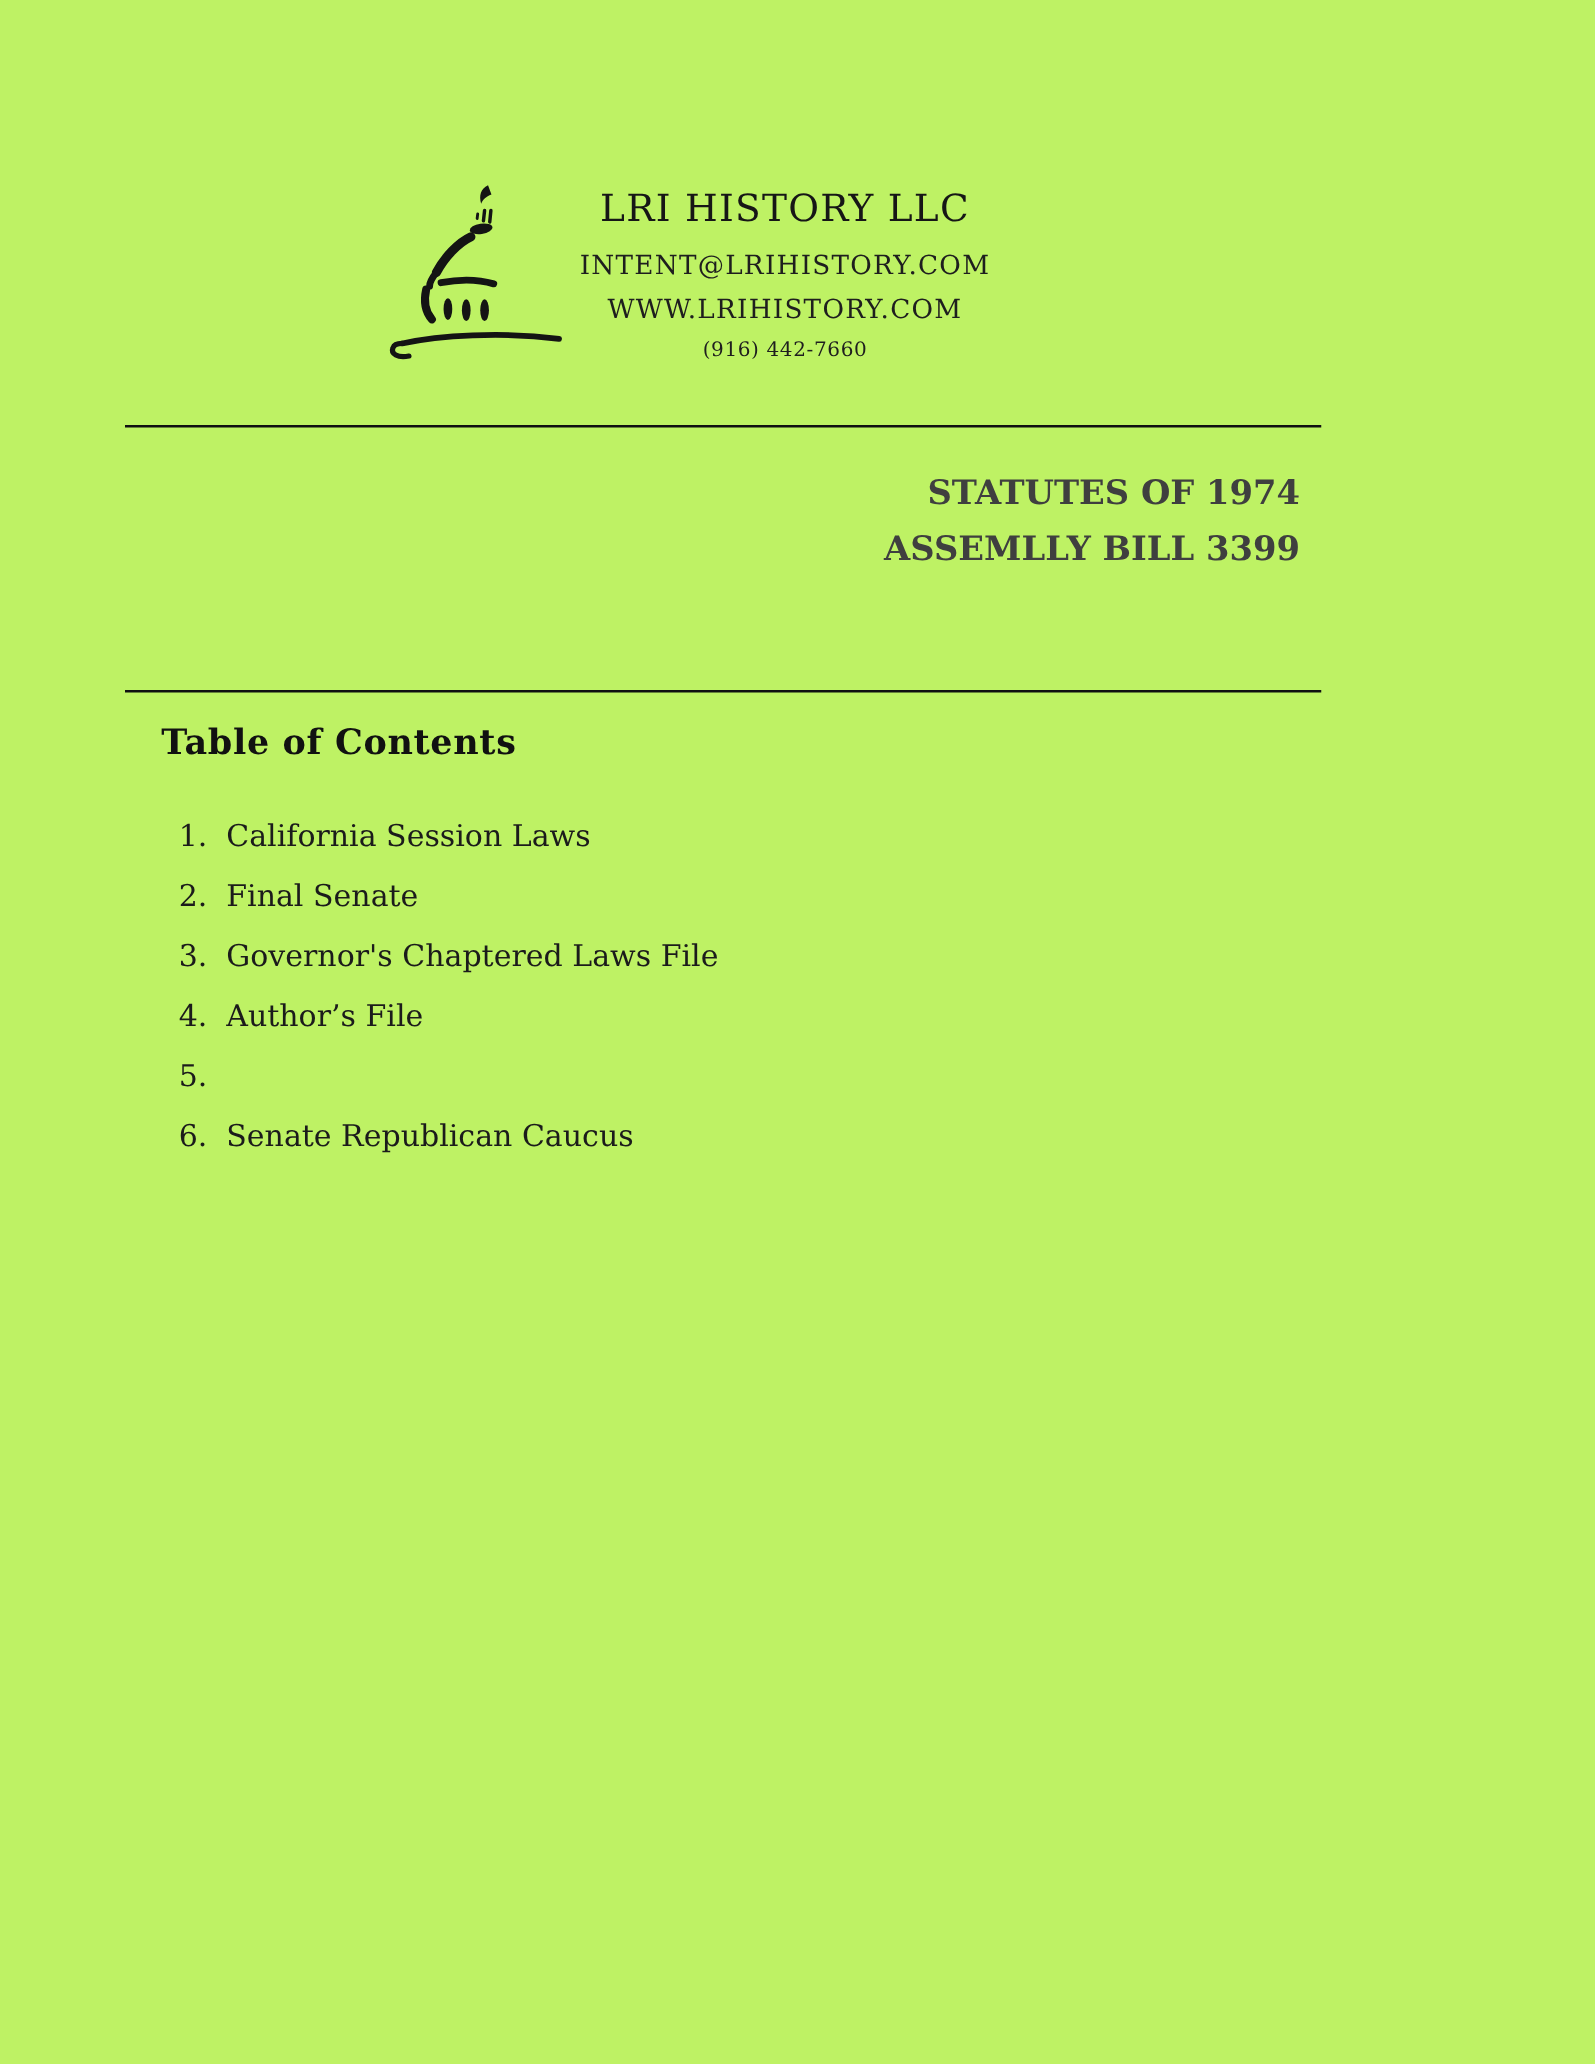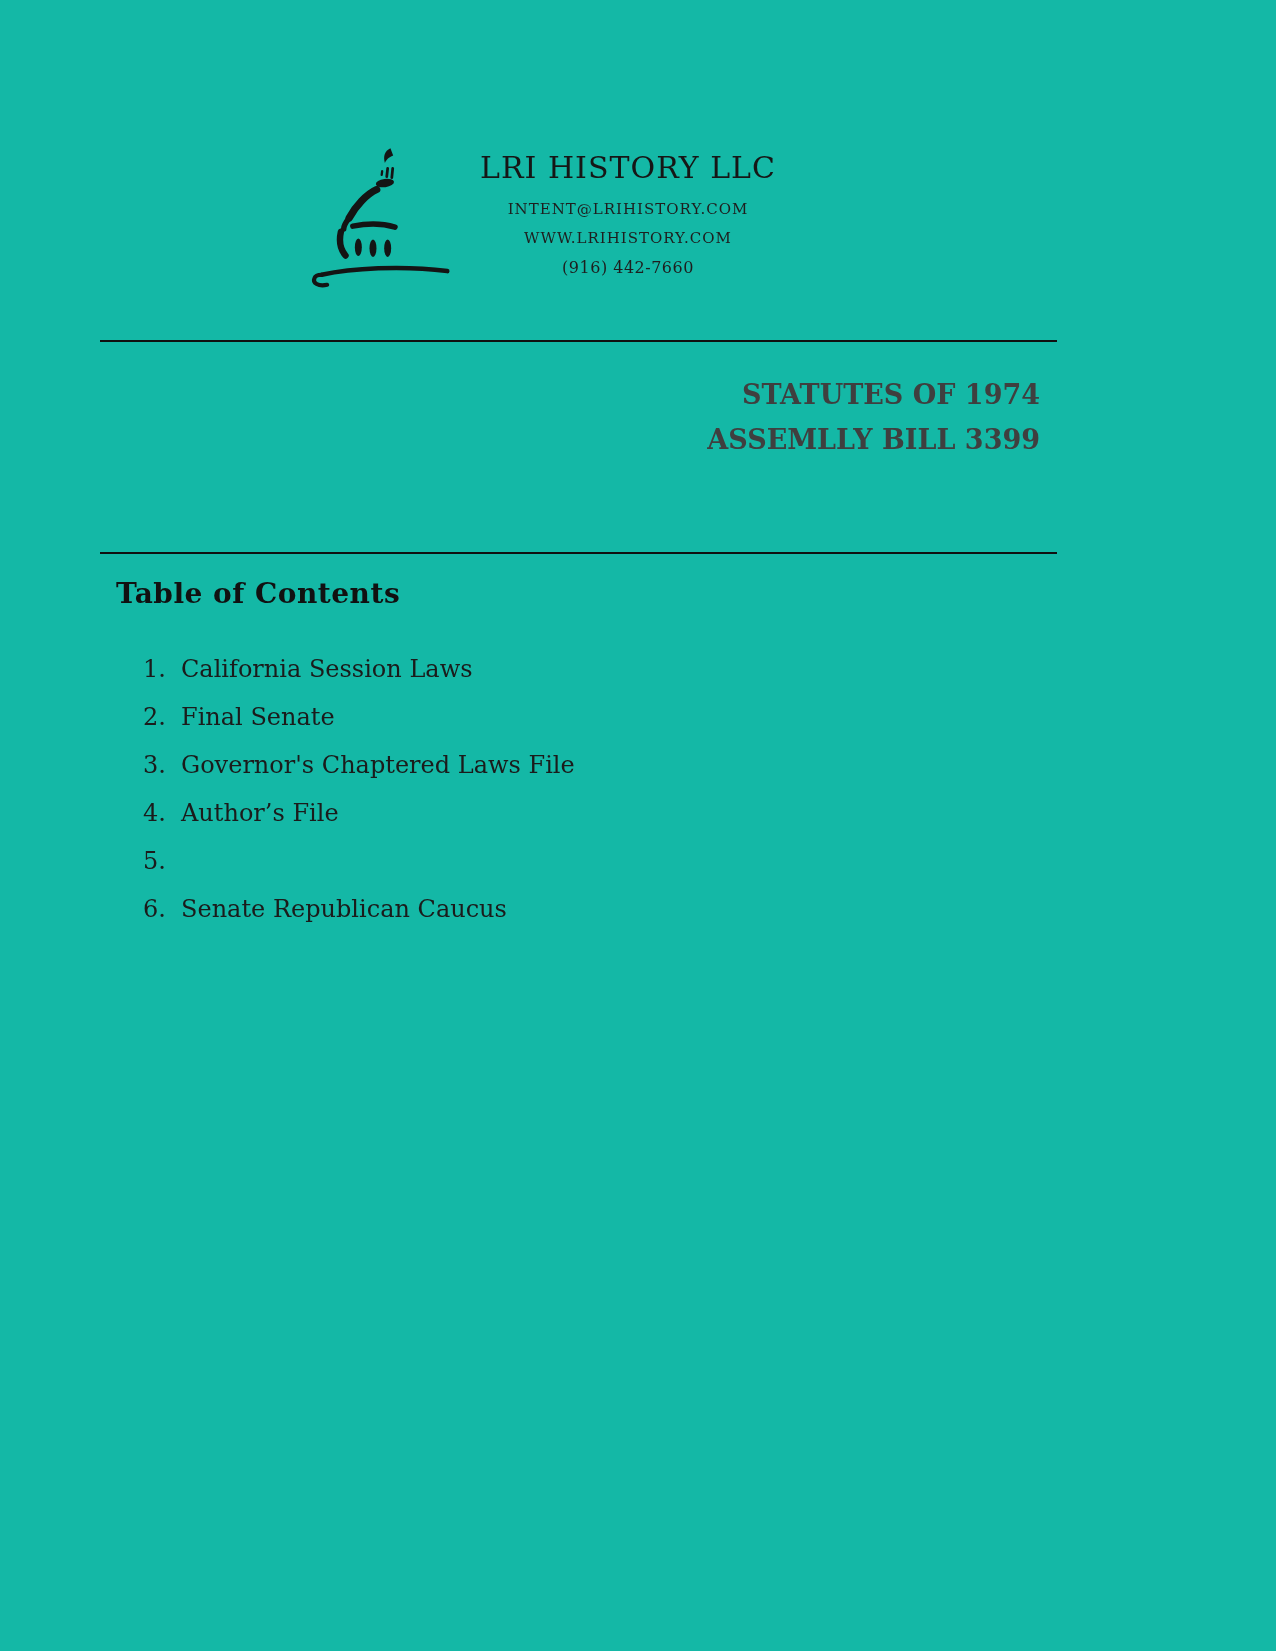--- a/index.html
+++ b/index.html
@@ -4,21 +4,21 @@
 <style>
   html, body {
     margin: 0;
     padding: 0;
     background: #ffffff;
   }
   .page {
     position: relative;
     width: 1276px;
     height: 1651px;
-    background: #14b8a6;
+    background: #bef264;
     font-family: "DejaVu Serif", serif;
     color: #1b1b1b;
     overflow: hidden;
   }
 
   
   .logo {
     position: absolute;
     left: 296px;
     top: 130px;
@@ -33,21 +33,21 @@
     text-align: center;
   }
   .company-name {
     font-size: 30px;
     letter-spacing: 1px;
     color: #161616;
     margin-bottom: 15px;
     white-space: nowrap;
   }
   .contact-line {
-    font-size: 15px;
+    font-size: 21px;
     letter-spacing: 1px;
     color: #1e1e1e;
     margin-bottom: 11px;
     white-space: nowrap;
   }
   .phone-line {
     font-size: 16px;
     letter-spacing: 0.5px;
     color: #1e1e1e;
     white-space: nowrap;
@@ -74,21 +74,21 @@
     font-weight: bold;
     font-size: 27px;
     line-height: 45px;
     margin-left: 22px;
   }
   .ref-line { white-space: pre; }
 
   
   .toc-title {
     position: absolute;
-    left: 116px;
+    left: 129px;
     top: 577px;
     font-size: 28px;
     font-weight: bold;
     color: #111111;
     letter-spacing: 0.5px;
   }
   .toc-list {
     position: absolute;
     left: 143px;
     top: 655px;

